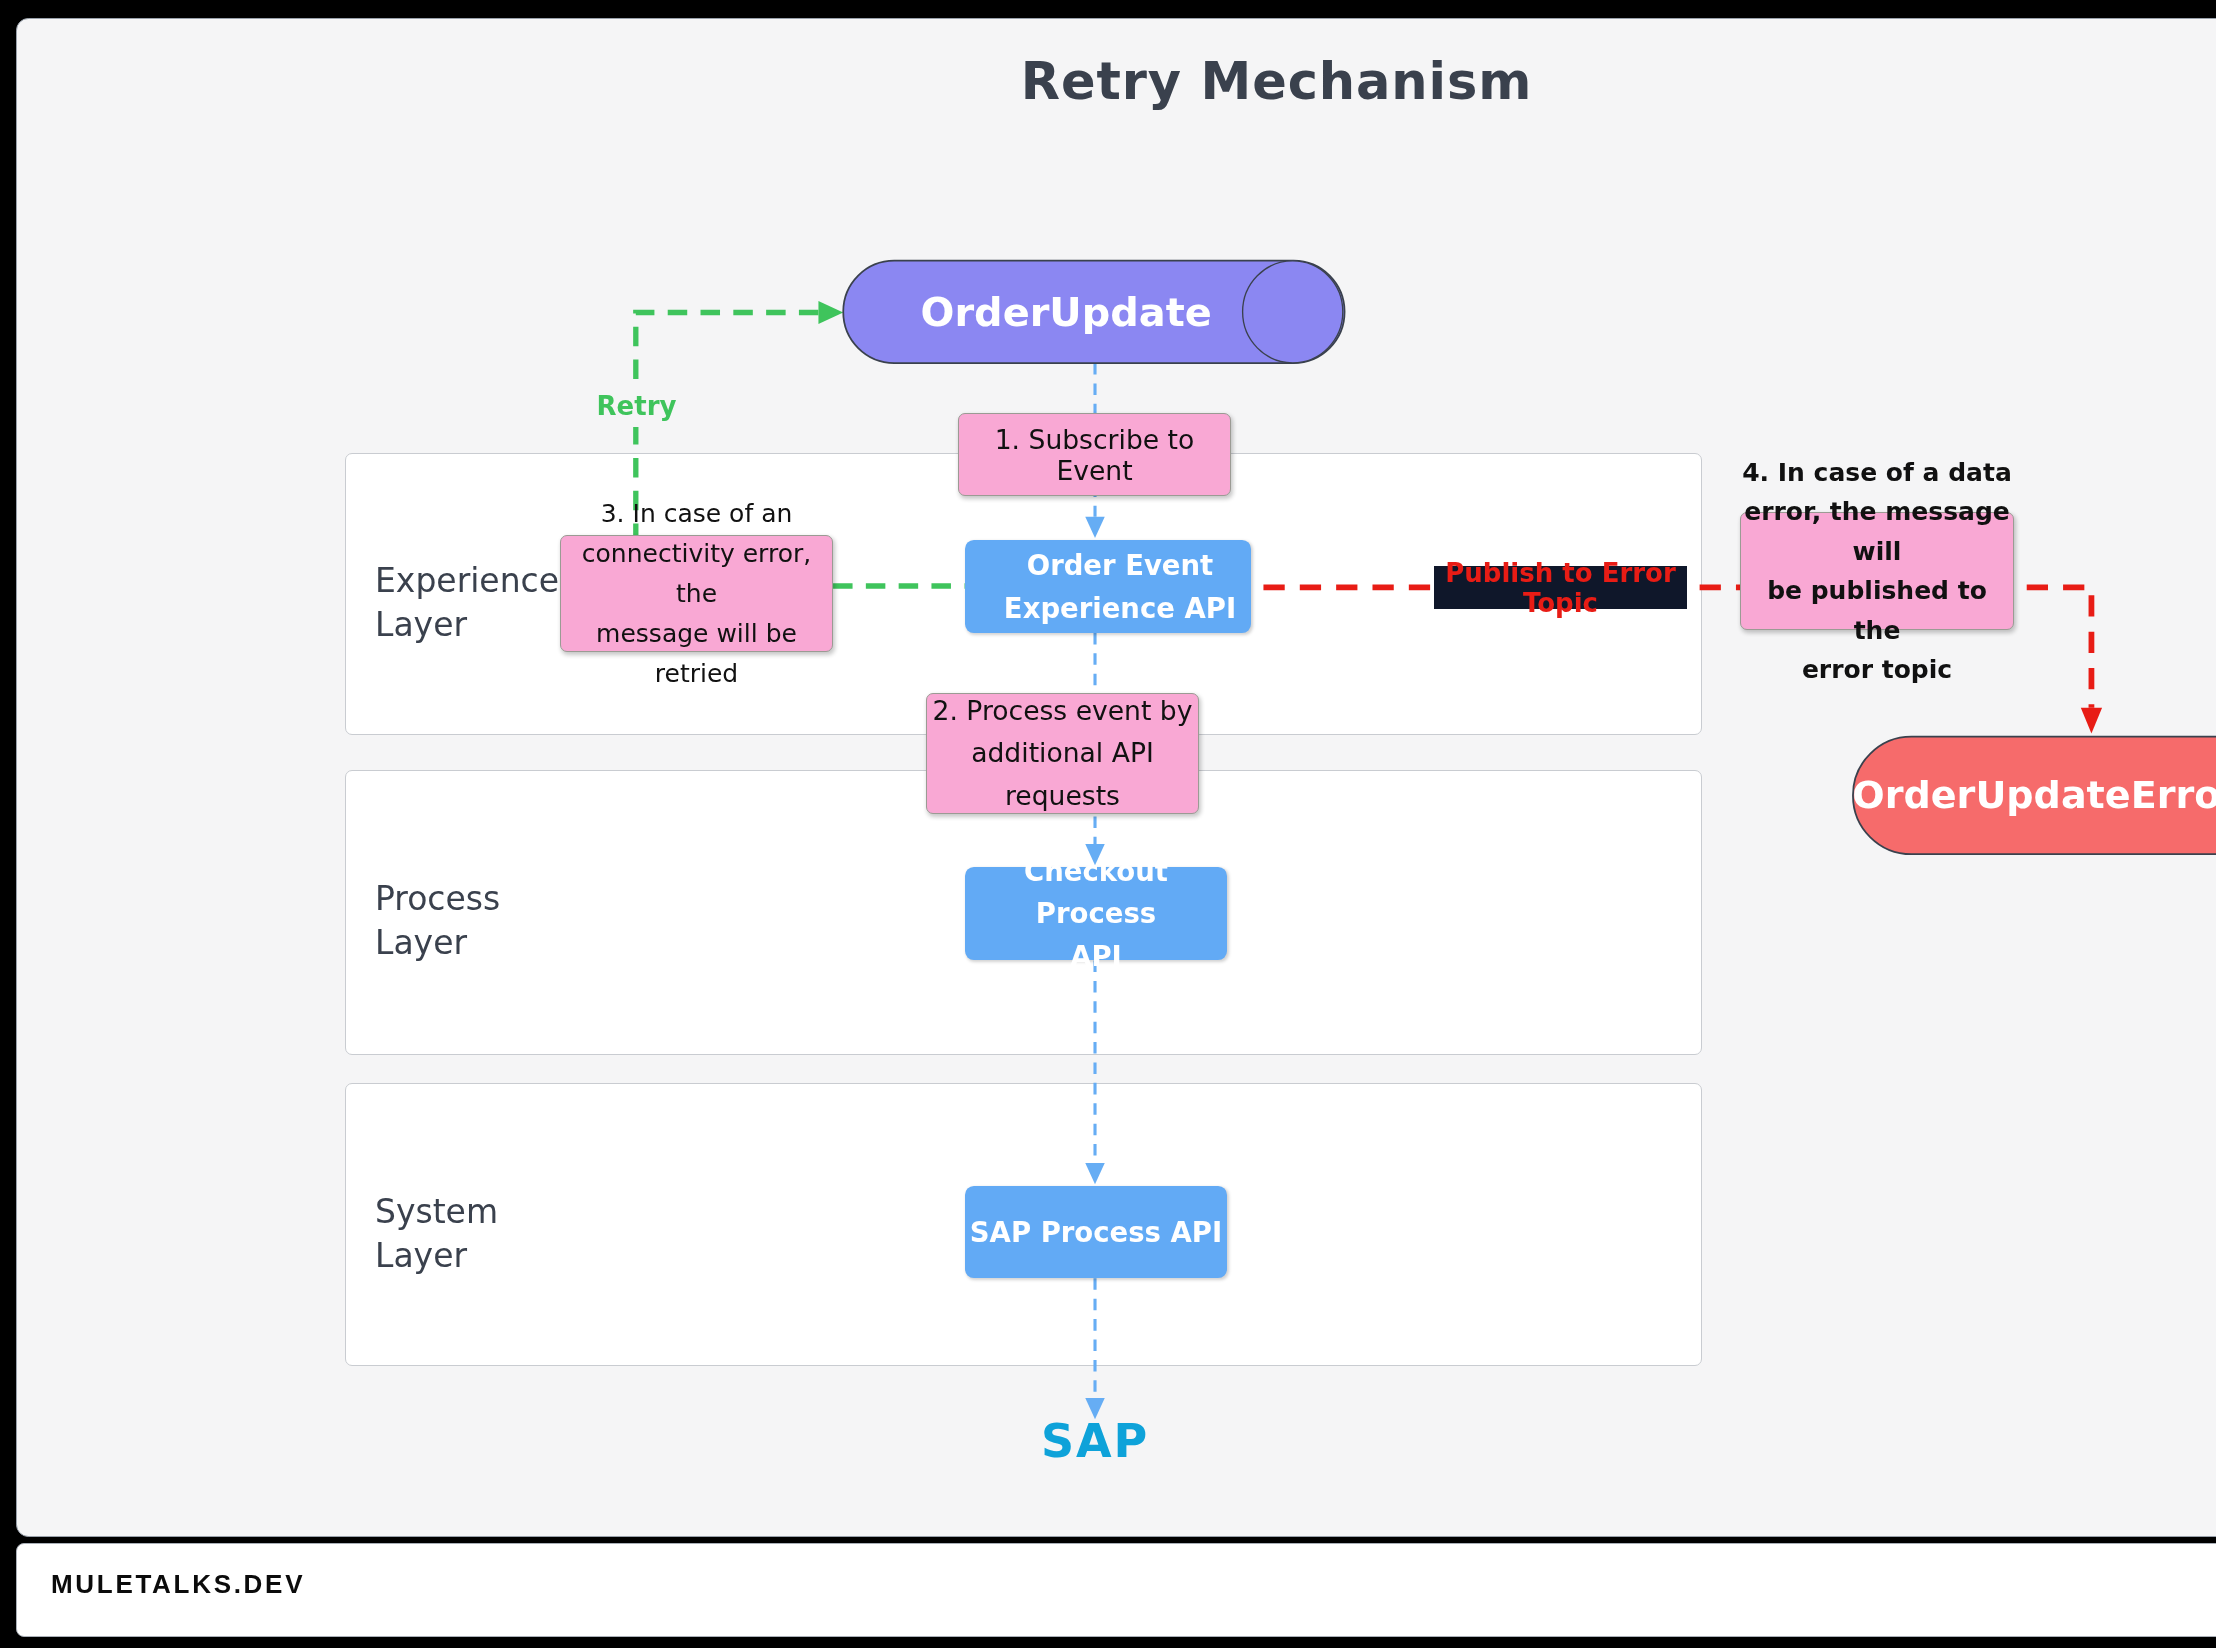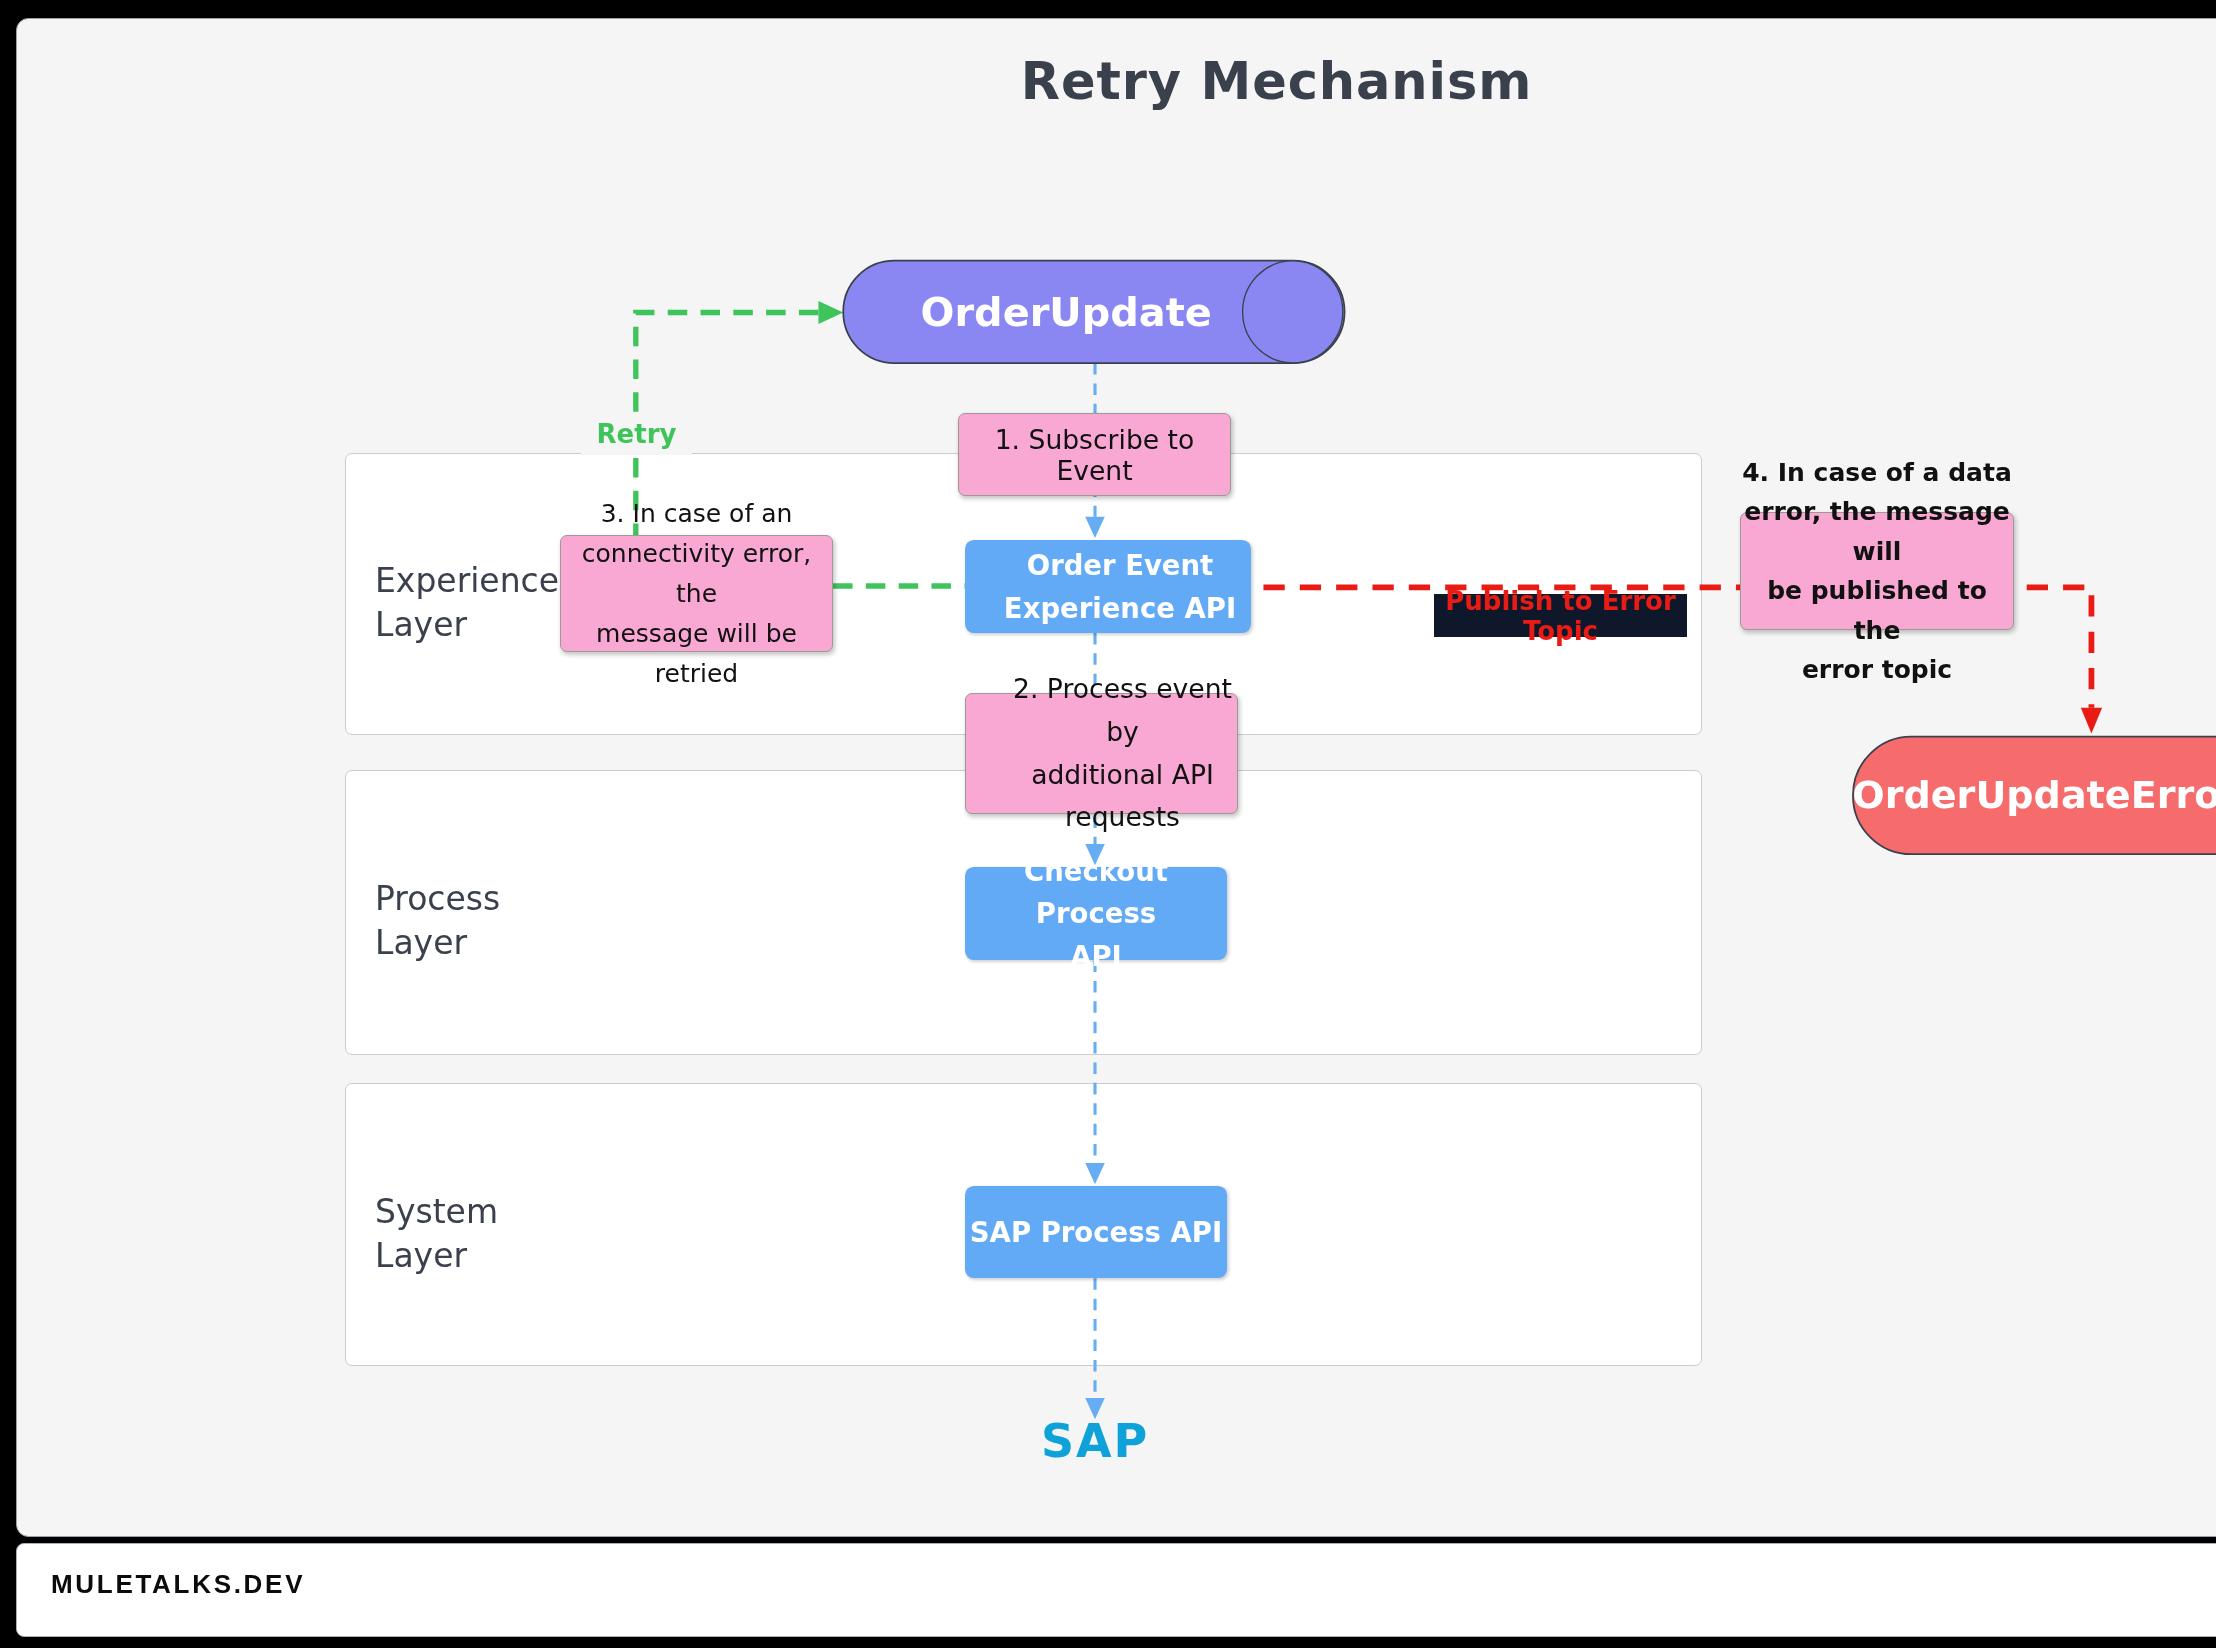--- a/index.html
+++ b/index.html
@@ -36,21 +36,21 @@
     white-space:pre-line;display:flex;align-items:center;justify-content:center;
     box-shadow:1.8px 2.7px 4px rgba(0,0,0,0.22);
   }
   .api{
     background:#62aaf5;border-radius:8.9px;color:#fff;text-align:center;
     font-weight:bold;white-space:pre-line;display:flex;align-items:center;justify-content:center;
     width:262px;left:965px;font-size:27.5px;line-height:1.55;
     box-shadow:1.3px 1.8px 3.1px rgba(0,0,0,0.18);
   }
   .conn-label{
-    text-align:center;font-weight:bold;display:flex;align-items:center;justify-content:center;margin-top:28px;
+    text-align:center;font-weight:bold;display:flex;align-items:center;justify-content:center;
   }
   #retry-label{
     left:581px;top:385px;width:111px;height:42px;
     background:#f5f5f6;color:#3fc45c;font-size:26px;
   }
   #publish-label{
     left:1434px;top:566px;width:253px;height:43px;
     background:#0f172a;color:#e81c15;font-size:26px;
   }
   #sap-logo{
@@ -120,21 +120,21 @@
 <div class="abs layerlabel" style="top:1190px;">System
 Layer</div>
 
 <div class="abs api" style="top:540px;height:93px;padding-left:24px;">Order Event
 Experience API</div>
 <div class="abs api" style="top:867px;height:93px;">Checkout Process
 API</div>
 <div class="abs api" style="top:1186px;height:92px;">SAP Process API</div>
 
 <div class="abs note" style="left:958px;top:413px;width:273px;height:83px;font-size:26.6px;">1.  Subscribe to Event</div>
-<div class="abs note" style="left:965px;top:693px;width:273px;height:121px;font-size:26.6px;line-height:1.6;padding-left:42px;">2. Process event by
+<div class="abs note" style="left:926px;top:693px;width:273px;height:121px;font-size:26.6px;line-height:1.6;">2. Process event by
 additional API requests</div>
 <div class="abs note" style="left:560px;top:535px;width:273px;height:117px;font-size:25px;line-height:1.6;">3. In case of an
 connectivity error, the
 message will be retried</div>
 <div class="abs note" style="left:1740px;top:512px;width:274px;height:118px;font-size:25px;line-height:1.58;font-weight:bold;">4. In case of a data
 error, the message will
 be published to the
 error topic</div>
 
 <div class="abs conn-label" id="retry-label">Retry</div>

